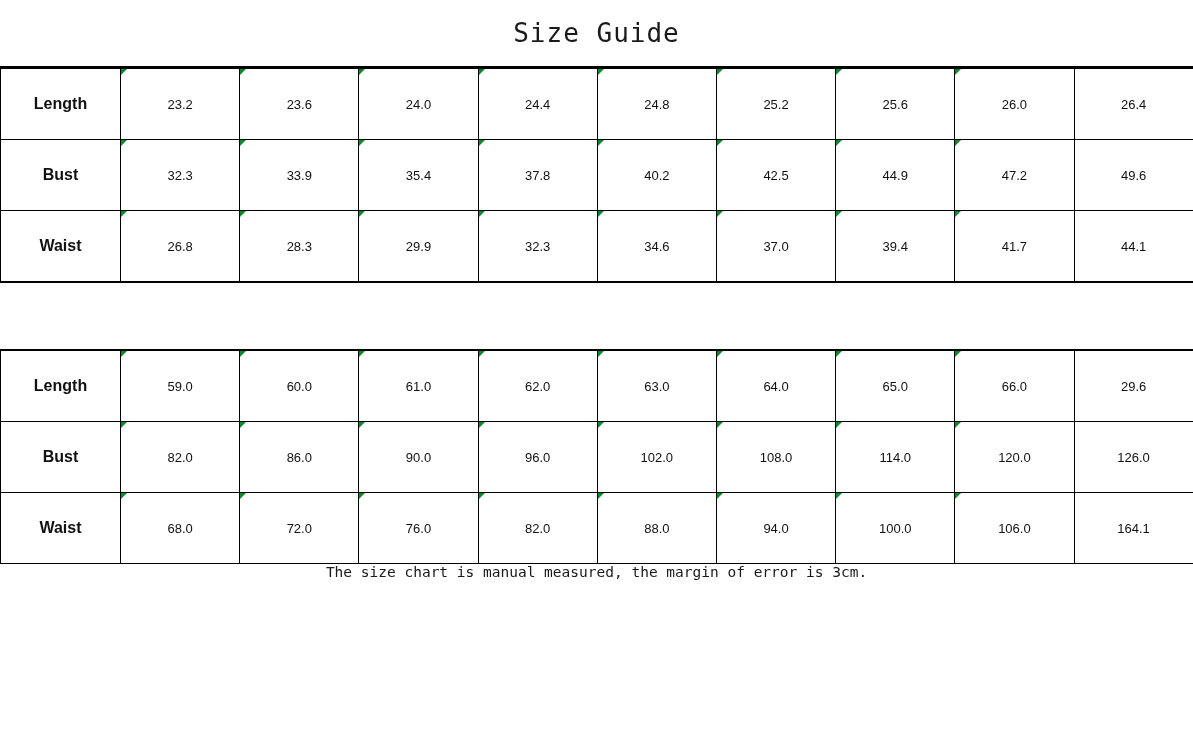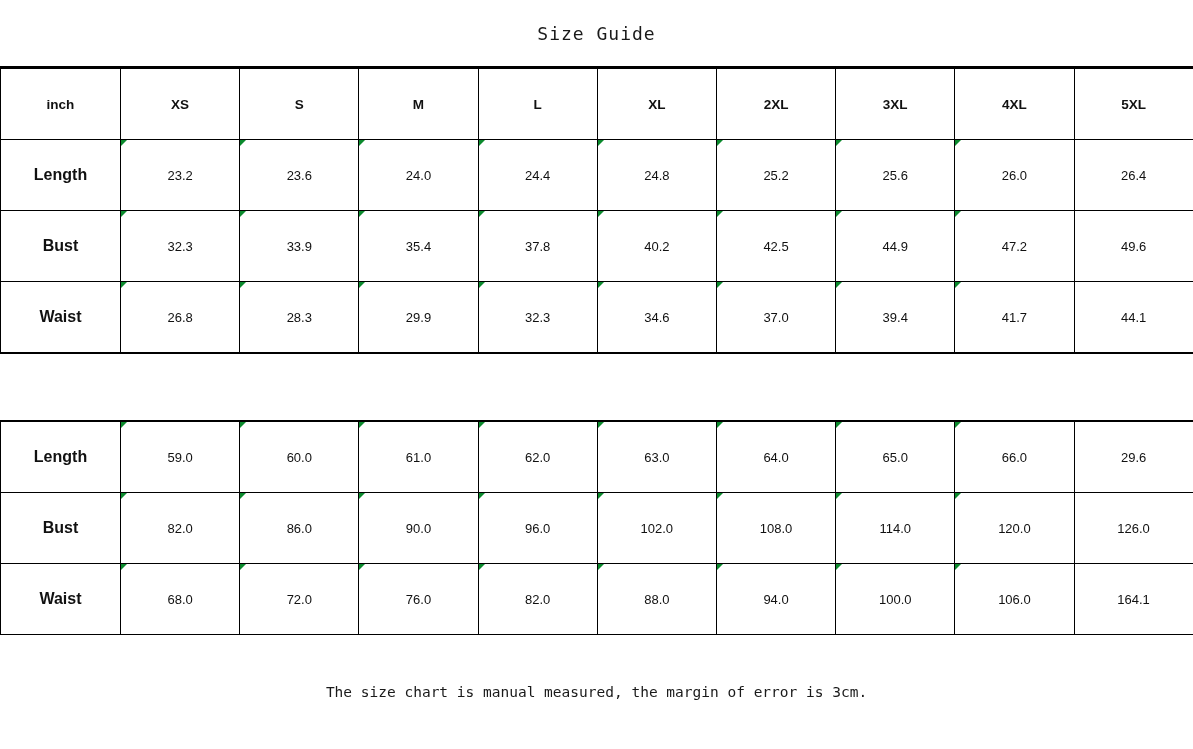--- a/index.html
+++ b/index.html
@@ -25,21 +25,21 @@
   .title-bar {
     height: 68px;
     display: flex;
     align-items: center;
     justify-content: center;
     border-bottom: 2px solid #000000;
     box-sizing: border-box;
   }
   .title-text {
     font-family: "DejaVu Sans Mono", monospace;
-    font-size: 18px;
+    font-size: 26px;
     letter-spacing: 1px;
     color: #1a1a1a;
   }
   table.size-table {
     border-collapse: collapse;
     width: 1193px;
     table-layout: fixed;
   }
   table.size-table td {
     border: 1px solid #000000;
@@ -81,21 +81,21 @@
   .gap-block {
     height: 68px;
     border-top: 1px solid #000000;
     border-bottom: 1px solid #000000;
     box-sizing: border-box;
     background: #ffffff;
   }
   .footer {
     flex: 1;
     display: flex;
-    align-items: center;
+    align-items: flex-start;
     justify-content: center;
     border-top: 0px;
   }
   .footer-text {
     font-family: "DejaVu Sans Mono", monospace;
     font-size: 14.5px;
     color: #1a1a1a;
   }
 </style>
 </head>
@@ -114,32 +114,20 @@
         <col class="cx">
         <col class="cx">
         <col class="cx">
         <col class="cx">
         <col class="cx">
         <col class="cx">
         <col class="cx">
         <col class="cx">
     </colgroup>
     <tbody>
-      <tr>
-        <td class="unit">inch</td>
-        <td class="hdr">XS</td>
-        <td class="hdr">S</td>
-        <td class="hdr">M</td>
-        <td class="hdr">L</td>
-        <td class="hdr">XL</td>
-        <td class="hdr">2XL</td>
-        <td class="hdr">3XL</td>
-        <td class="hdr">4XL</td>
-        <td class="hdr">5XL</td>
-      </tr>
       <tr>
         <td class="rowlabel">Length</td>
         <td>23.2<span class="corner-mark"></span></td>
         <td>23.6<span class="corner-mark"></span></td>
         <td>24.0<span class="corner-mark"></span></td>
         <td>24.4<span class="corner-mark"></span></td>
         <td>24.8<span class="corner-mark"></span></td>
         <td>25.2<span class="corner-mark"></span></td>
         <td>25.6<span class="corner-mark"></span></td>
         <td>26.0<span class="corner-mark"></span></td>

